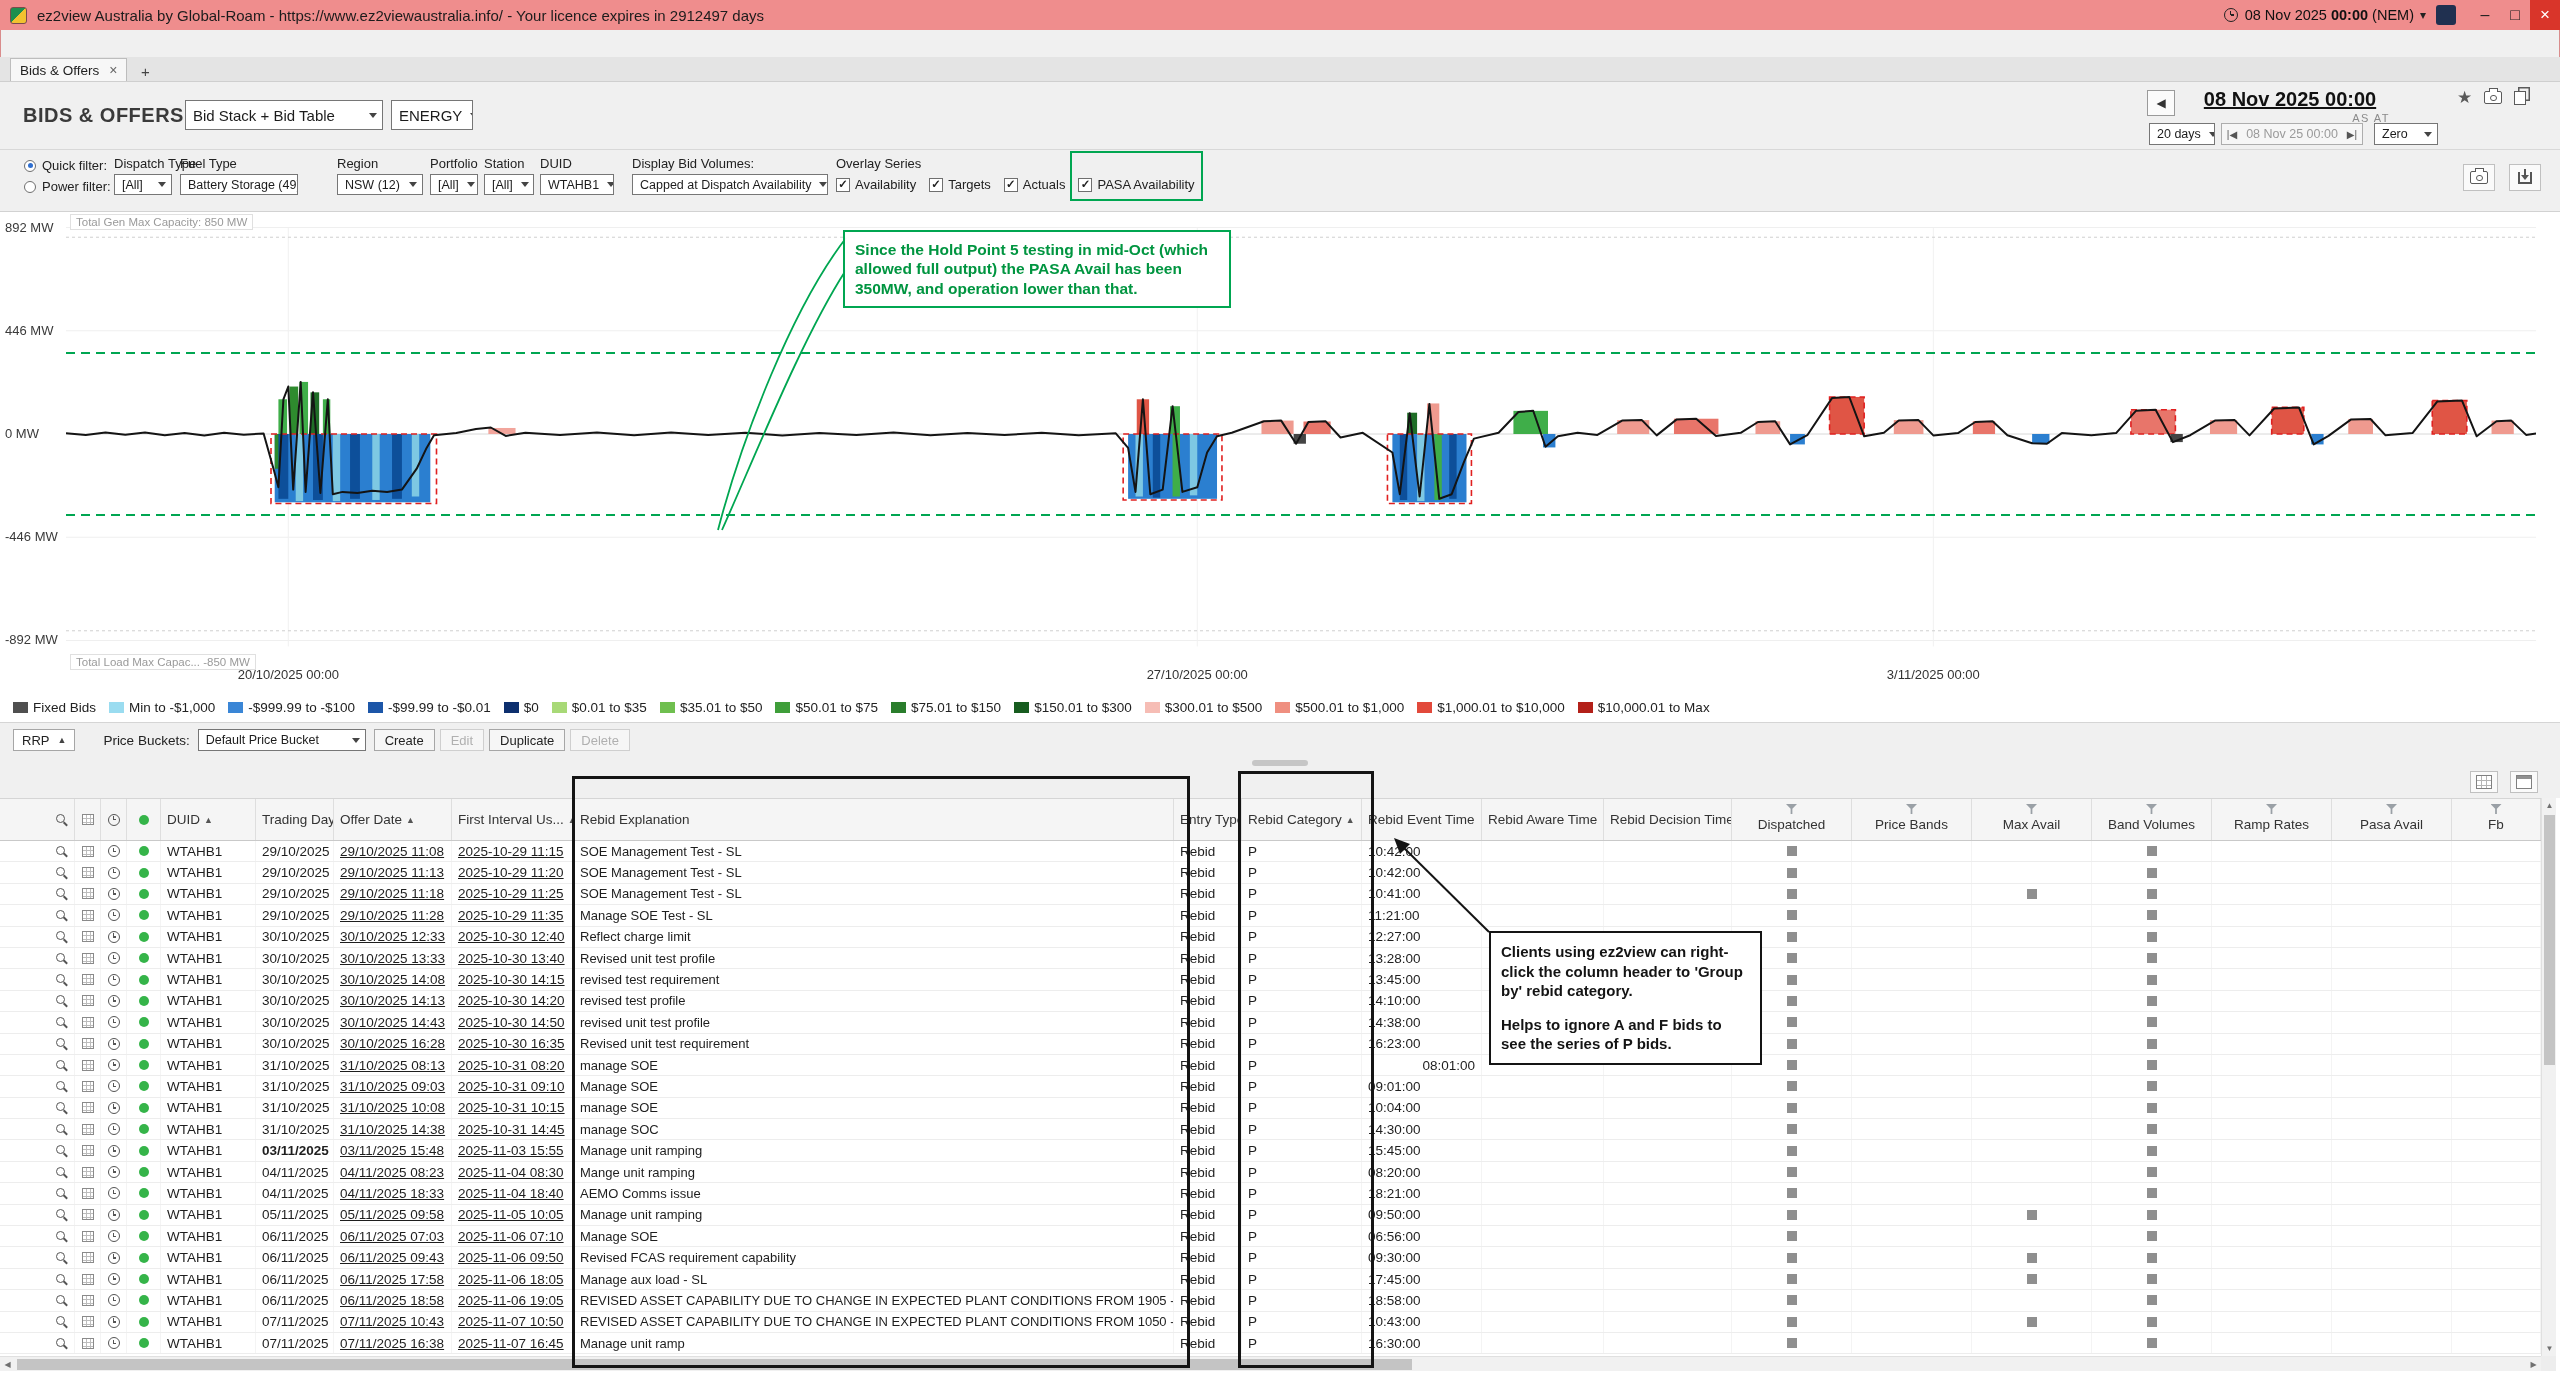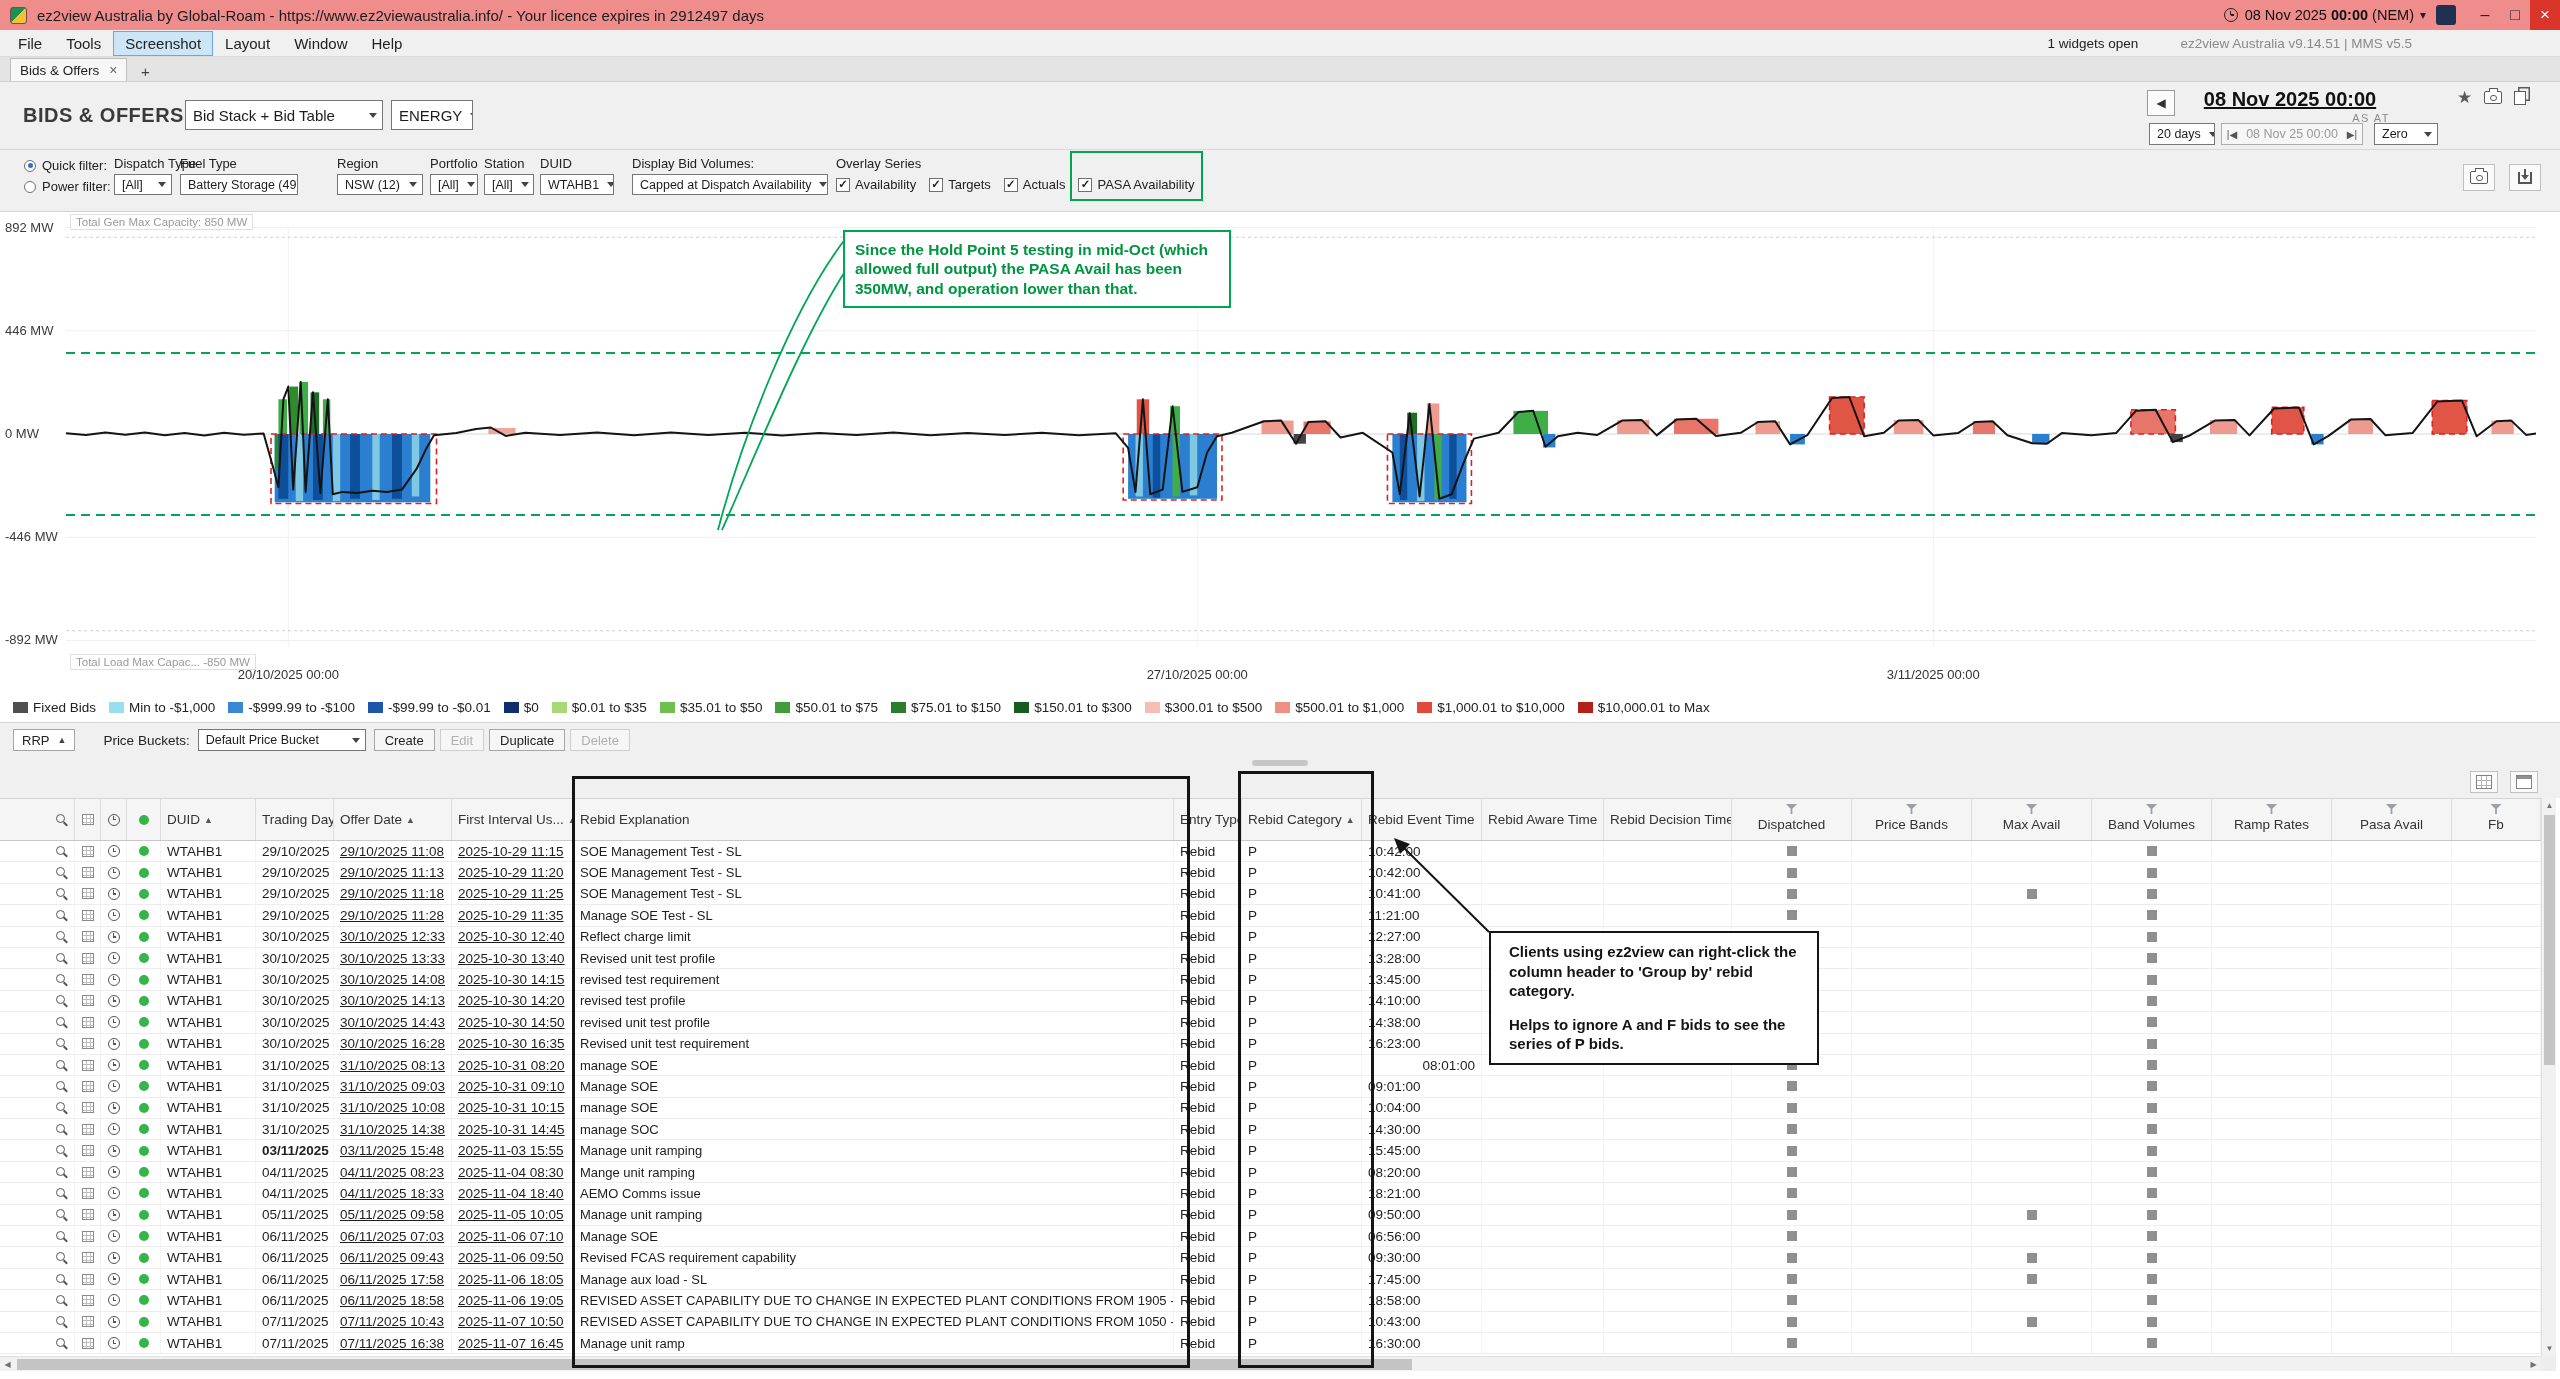--- a/index.html
+++ b/index.html
@@ -176,22 +176,22 @@
   .vscroll { position:absolute; left:2541px; top:0; width:15px; height:558px; background:#f1f1f1; border-left:1px solid #e0e0e0; }
   .vthumb { position:absolute; left:2px; top:17px; width:11px; height:250px; background:#c4c4c4; }
   .varr { position:absolute; left:0; width:15px; height:15px; font-size:8px; color:#707070; text-align:center; line-height:15px; }
   .hscroll { position:absolute; left:0; top:558px; width:2541px; height:15px; background:#f1f1f1; border-top:1px solid #e0e0e0; }
   .hthumb { position:absolute; left:17px; top:2px; width:1395px; height:11px; background:#c4c4c4; }
   .harr { position:absolute; top:0; width:15px; height:15px; font-size:8px; color:#707070; text-align:center; line-height:15px; }
   .corner { position:absolute; left:2541px; top:558px; width:15px; height:15px; background:#ededed; }
 
   
   .blackrect { position:absolute; border:3px solid #141414; z-index:30; pointer-events:none; }
-  .callout { position:absolute; left:1489px; top:931px; width:330px; border:2px solid #141414; background:#fff;
-             padding:9px 18px; font-size:15px; font-weight:700; color:#141414; line-height:1.3; z-index:32; }
+  .callout { position:absolute; left:1489px; top:931px; width:273px; border:2px solid #141414; background:#fff;
+             padding:9px 10px; font-size:15px; font-weight:700; color:#141414; line-height:1.3; z-index:32; }
   .callout p + p { margin-top:14px; }
   .arrowsvg { position:absolute; left:1380px; top:828px; z-index:31; pointer-events:none; }
 </style>
 </head>
 <body>
 
 <div class="app">
 
   <div class="titlebar">
     <span class="applogo"></span>
@@ -202,34 +202,20 @@
         <span>08 Nov 2025</span> <b>00:00</b> <span>(NEM)</span>
       </span>
       <span class="caret">▾</span>
       <span class="trayicon"></span>
       <span class="winbtn">–</span>
       <span class="winbtn">□</span>
       <span class="winbtn close">×</span>
     </div>
   </div>
 
-  <div class="menubar">
-    <div class="menu-left" id="menu-items">
-        <span class="menu-item">File</span>
-        <span class="menu-item">Tools</span>
-        <span class="menu-item active">Screenshot</span>
-        <span class="menu-item">Layout</span>
-        <span class="menu-item">Window</span>
-        <span class="menu-item">Help</span>
-      </div>
-    <div class="menu-right">
-      <span>1 widgets open</span>
-      <span class="ver">ez2view Australia v9.14.51 | MMS v5.5</span>
-    </div>
-  </div>
 
   <div class="tabbar">
     <div class="tab">
       <span>Bids &amp; Offers</span>
       <span class="tabx">×</span>
     </div>
     <div class="tabplus">+</div>
   </div>
 
   <div class="toolbar">

